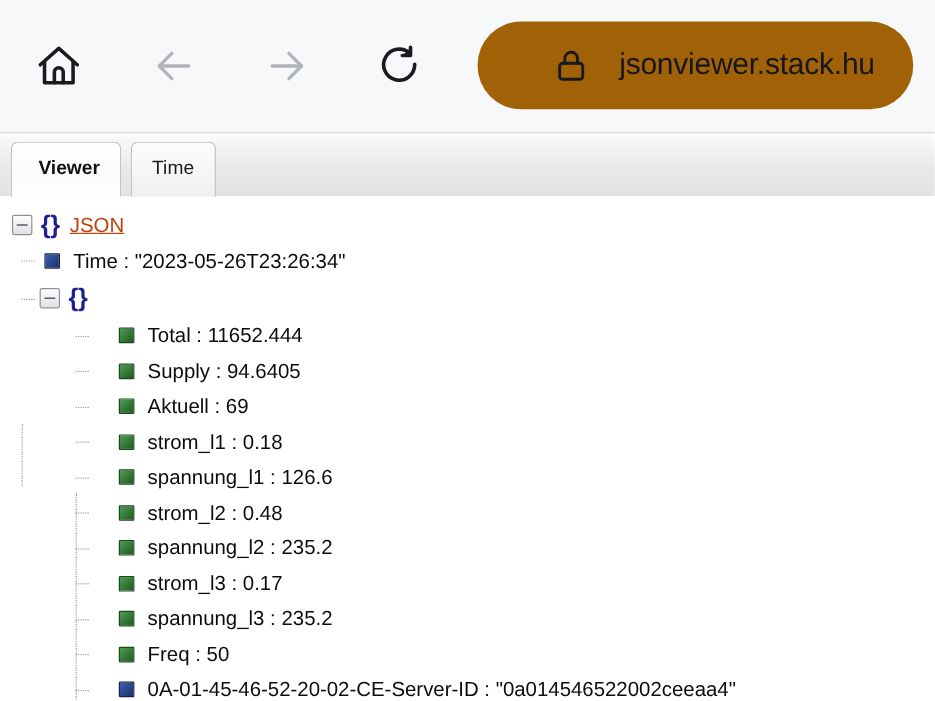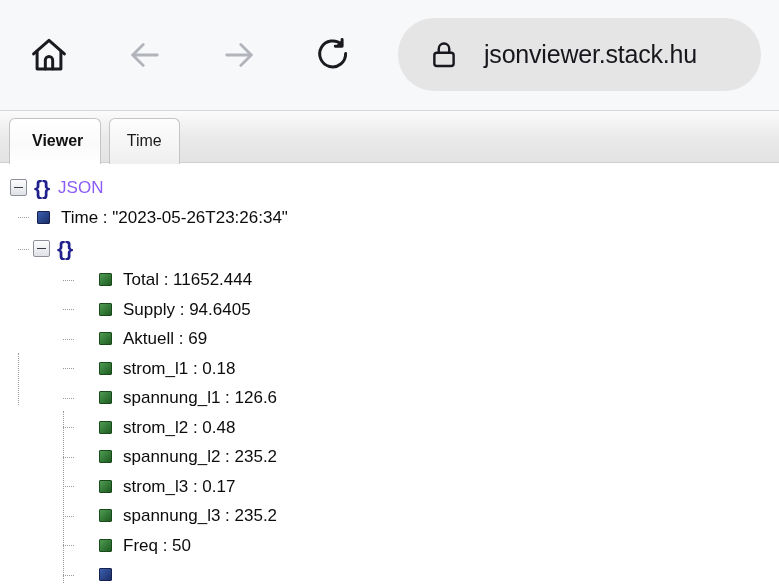--- a/index.html
+++ b/index.html
@@ -43,26 +43,27 @@
   }
 
   .nav-btn svg { display: block; }
 
   .urlbar {
     position: absolute;
     left: 398px;
     top: 18px;
     width: 363px;
     height: 73px;
-    background: #e5e5e5;
+    background: #a16207;
     border-radius: 36px;
     display: flex;
     align-items: center;
     box-sizing: border-box;
     padding-left: 26px;
+    justify-content: center;
   }
 
   .lock-wrap {
     width: 40px;
     height: 40px;
     display: flex;
     align-items: center;
     justify-content: center;
     flex: 0 0 auto;
   }
@@ -201,22 +202,23 @@
   .label {
     margin-left: 11px;
     font-size: 17px;
     color: #0c0c0c;
     line-height: 1;
   }
 
   .rootlabel {
     margin-left: 9px;
     font-size: 17px;
-    color: #8b5cf6;
+    color: #c2410c;
     line-height: 1;
+    text-decoration: underline;
   }
 
   .connector {
     position: absolute;
     border-top: 1px dotted #9a9a9a;
     width: 11px;
     height: 0;
   }
 </style>
 </head>
@@ -371,17 +373,18 @@
 
       <div class="node lvl2">
         <span class="connector" style="left:63px; top:50%;"></span>
         <span class="sq sq-green"></span>
         <span class="label">Freq : 50</span>
       </div>
 
       <div class="node lvl2">
         <span class="connector" style="left:63px; top:50%;"></span>
         <span class="sq sq-blue"></span>
+        <span class="label">0A-01-45-46-52-20-02-CE-Server-ID : "0a014546522002ceeaa4"</span>
       </div>
 
     </div>
   </div>
 </div>
 
 </body></html>

